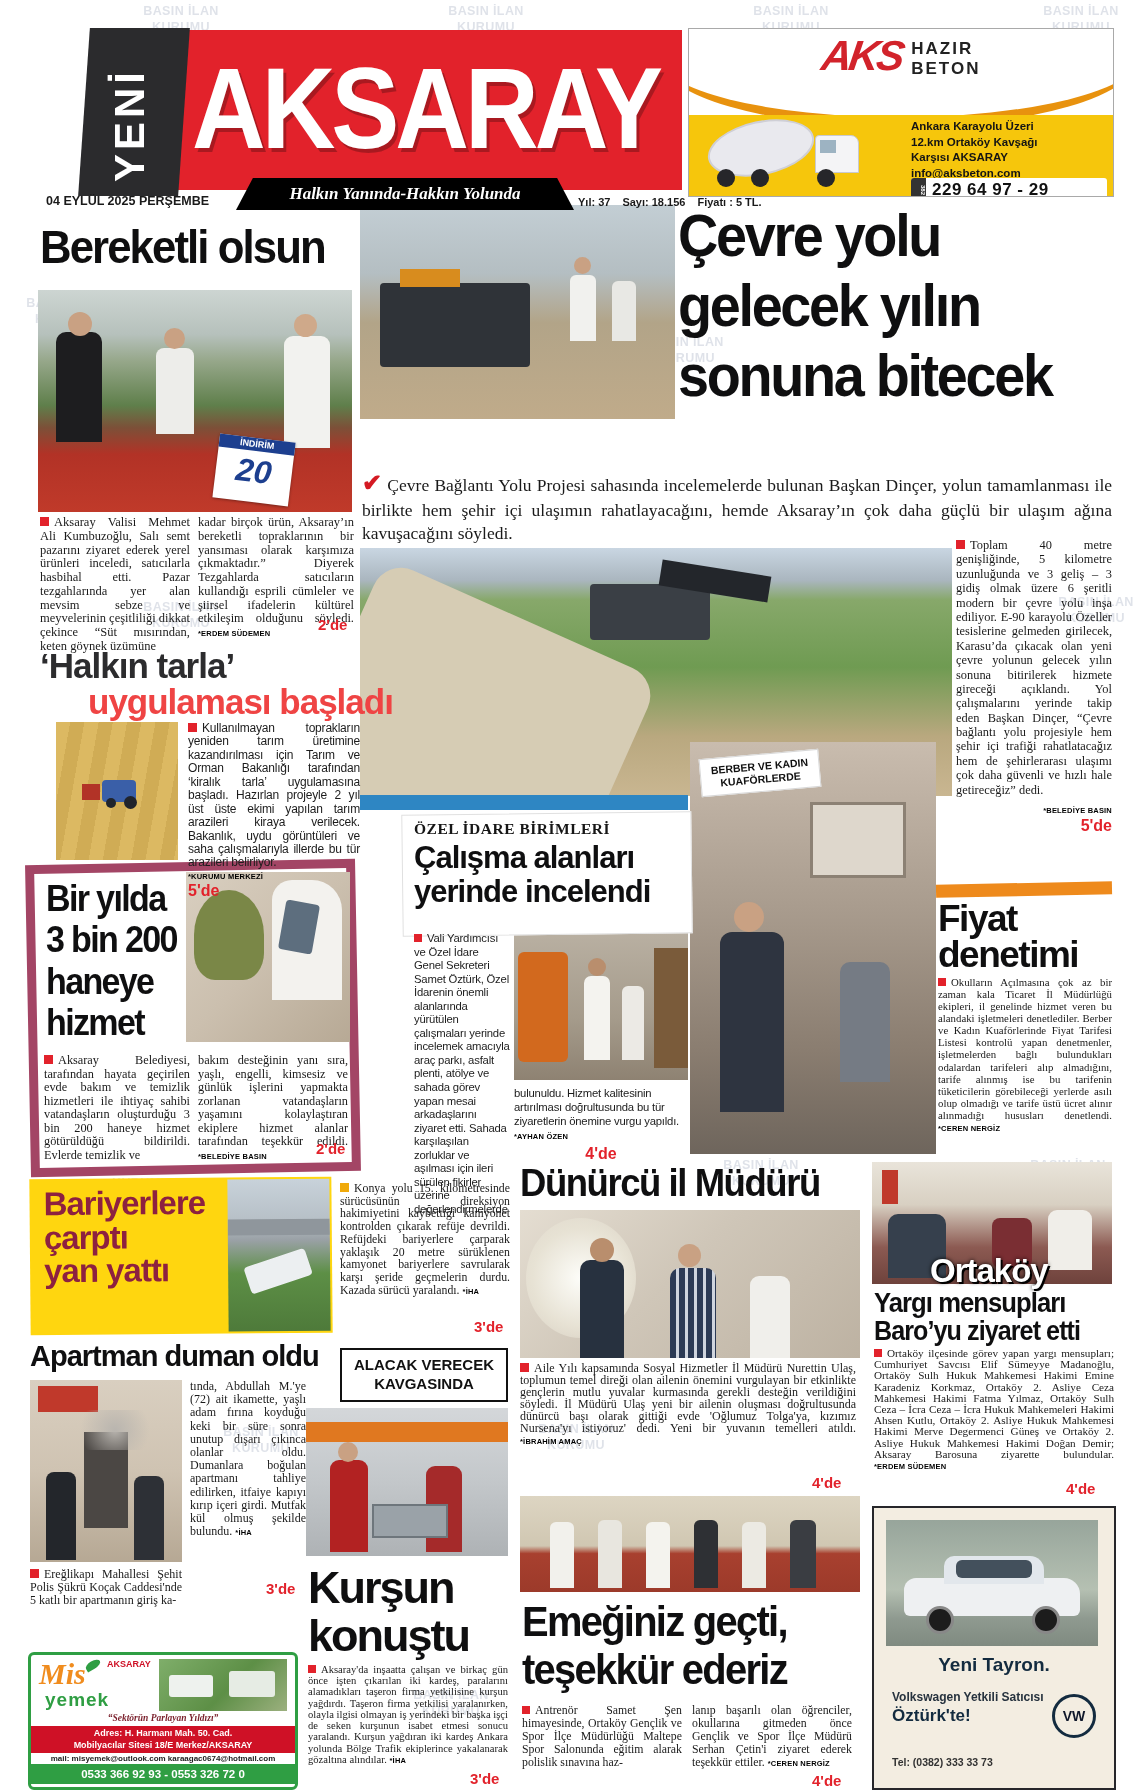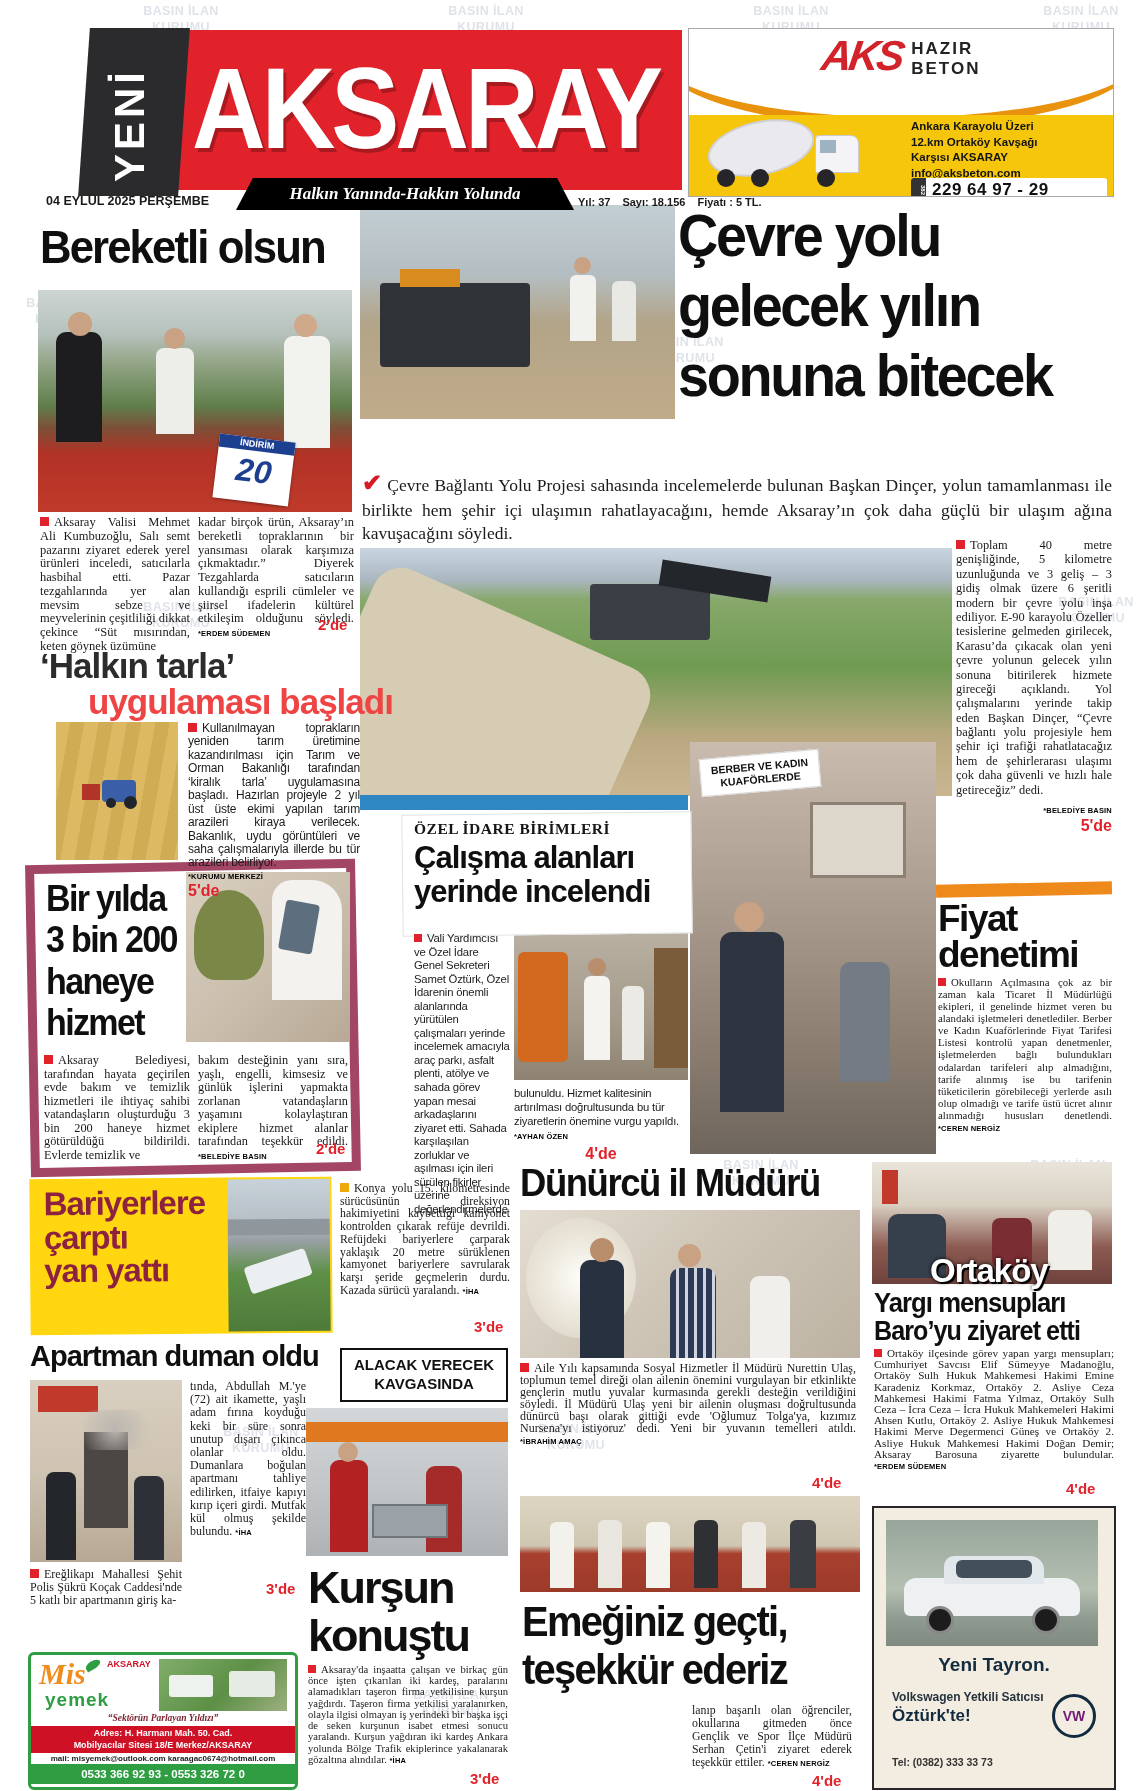--- a/index.html
+++ b/index.html
@@ -280,31 +280,32 @@
   <div class="ph z1" style="left:520px;top:1496px;width:340px;height:96px;background:linear-gradient(180deg,#ddd5c2 0%,#d0c7b2 52%,#a8402f 60%,#9c3a2a 100%);">
     <div class="s" style="left:30px;top:26px;width:24px;height:66px;background:#f2f1ec;border-radius:6px 6px 0 0;"></div>
     <div class="s" style="left:78px;top:24px;width:24px;height:68px;background:#e8e6df;border-radius:6px 6px 0 0;"></div>
     <div class="s" style="left:126px;top:26px;width:24px;height:66px;background:#f4f3ee;border-radius:6px 6px 0 0;"></div>
     <div class="s" style="left:174px;top:24px;width:24px;height:68px;background:#2e3034;border-radius:6px 6px 0 0;"></div>
     <div class="s" style="left:222px;top:26px;width:24px;height:66px;background:#eceae3;border-radius:6px 6px 0 0;"></div>
     <div class="s" style="left:270px;top:24px;width:26px;height:68px;background:#3a3d42;border-radius:6px 6px 0 0;"></div>
   </div>
   <div class="hl z3" style="left:522px;top:1598px;font-size:42px;letter-spacing:-1.8px;transform:scaleX(.95);">Emeğiniz geçti,</div>
   <div class="hl z3" style="left:522px;top:1646px;font-size:42px;letter-spacing:-1.8px;transform:scaleX(.95);">teşekkür ederiz</div>
+  <p class="abs sb z3" style="left:522px;top:1704px;width:160px;font-size:11.8px;line-height:1.1;margin:0;"><span class="bullet sm" style="width:8px;height:8px;"></span><span>Antrenör Samet Şen himayesinde, Ortaköy Gençlik ve Spor İlçe Müdürlüğü Maltepe Spor Salonunda eğitim alarak polislik sınavına haz-</span></p>
   <p class="abs sb z3" style="left:692px;top:1704px;width:160px;font-size:11.8px;line-height:1.1;margin:0;"><span>lanıp başarılı olan öğrenciler, okullarına gitmeden önce Gençlik ve Spor İlçe Müdürü Serhan Çetin'i ziyaret ederek teşekkür ettiler.</span> <span class="by">*CEREN NERGİZ</span></p>
   <span class="ref z3" style="left:812px;top:1772px;">4'de</span>
 
   <div class="abs z2" style="left:872px;top:1506px;width:240px;height:280px;background:#f3ede1;border:2px solid #26262a;overflow:hidden;">
     <div class="ph" style="left:12px;top:12px;width:212px;height:126px;background:linear-gradient(180deg,#97a59b 0%,#b5c0b2 55%,#8f9a90 78%,#7f8a80 100%);position:absolute;">
       <div class="s" style="left:18px;top:58px;width:176px;height:38px;background:#eef0f2;border-radius:12px 16px 6px 6px;"></div>
       <div class="s" style="left:58px;top:36px;width:100px;height:28px;background:#e2e7ec;border-radius:10px 14px 0 0;"></div>
       <div class="s" style="left:70px;top:40px;width:76px;height:18px;background:#43505c;border-radius:6px;"></div>
       <div class="s" style="left:40px;top:86px;width:22px;height:22px;background:#1c1c1c;border-radius:50%;border:3px solid #888;"></div>
       <div class="s" style="left:146px;top:86px;width:22px;height:22px;background:#1c1c1c;border-radius:50%;border:3px solid #888;"></div>
     </div>
     <div class="s" style="left:0;top:146px;width:100%;text-align:center;font:700 19px 'Liberation Sans',sans-serif;color:#132b3f;">Yeni Tayron.</div>
     <div class="s" style="left:18px;top:182px;font:700 12px 'Liberation Sans',sans-serif;color:#26323e;">Volkswagen Yetkili Satıcısı</div>
     <div class="s" style="left:18px;top:198px;font:800 17px 'Liberation Sans',sans-serif;color:#132b3f;">Öztürk'te!</div>
-    <div class="s" style="left:178px;top:186px;width:38px;height:38px;border:3px solid #132b3f;border-radius:50%;text-align:center;font:800 14px/38px 'Liberation Sans',sans-serif;color:#701a75;">VW</div>
+    <div class="s" style="left:178px;top:186px;width:38px;height:38px;border:3px solid #132b3f;border-radius:50%;text-align:center;font:800 14px/38px 'Liberation Sans',sans-serif;color:#0f172a;">VW</div>
     <div class="s" style="left:18px;top:248px;font:700 10.5px 'Liberation Sans',sans-serif;color:#333;">Tel: (0382) 333 33 73</div>
   </div>
 
 </div>
 
 </body></html>

